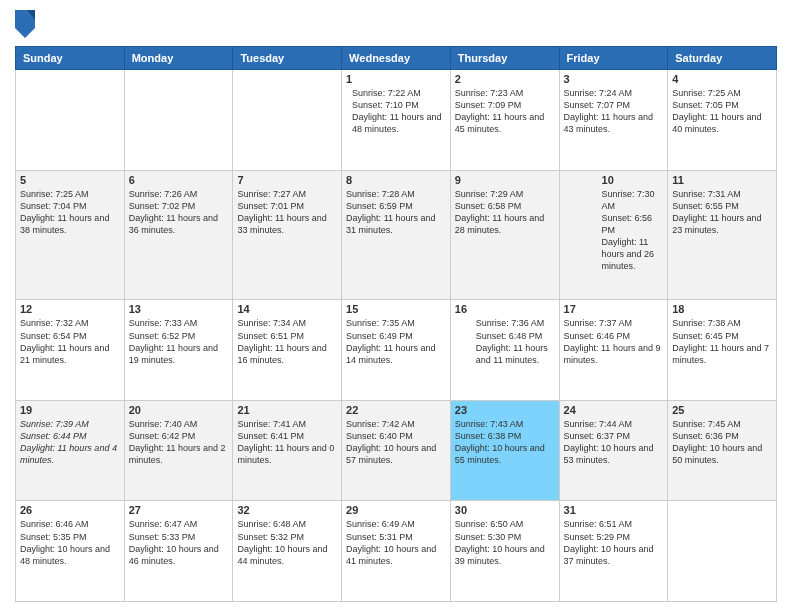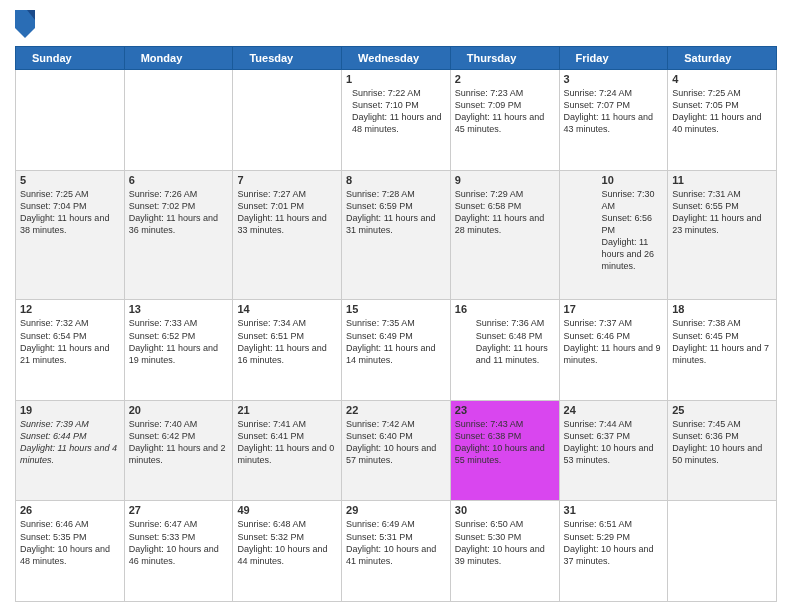--- a/index.html
+++ b/index.html
@@ -55,21 +55,21 @@
     }
     .calendar {
       flex: 1;
       border-collapse: collapse;
       width: 100%;
       font-size: 10px;
     }
     .calendar th {
       background: #2a6db5;
       color: #fff;
-      padding: 5px 16px;
+      padding: 5px 7px;
       text-align: left;
       font-size: 11px;
       font-weight: bold;
       border: 1px solid #1a5a9a;
     }
     .calendar td {
       border: 1px solid #ccc;
       vertical-align: top;
       padding: 3px 4px;
       width: calc(100%/7);
@@ -266,21 +266,21 @@
             <div class="day-info" style="white-space: pre-line;">Sunrise: 7:41 AM
 Sunset: 6:41 PM
 Daylight: 11 hours and 0 minutes.</div>
           </td>
           <td style="background: rgb(242, 242, 242);">
             <span class="day-num">22</span>
             <div class="day-info" style="white-space: pre-line;">Sunrise: 7:42 AM
 Sunset: 6:40 PM
 Daylight: 10 hours and 57 minutes.</div>
           </td>
-          <td style="background: #d946ef;">
+          <td style="background: #7dd3fc;">
             <span class="day-num">23</span>
             <div class="day-info" style="white-space: pre-line;">Sunrise: 7:43 AM
 Sunset: 6:38 PM
 Daylight: 10 hours and 55 minutes.</div>
           </td>
           <td style="background: rgb(242, 242, 242);">
             <span class="day-num">24</span>
             <div class="day-info" style="white-space: pre-line;">Sunrise: 7:44 AM
 Sunset: 6:37 PM
 Daylight: 10 hours and 53 minutes.</div>
@@ -299,21 +299,21 @@
 Sunset: 5:35 PM
 Daylight: 10 hours and 48 minutes.</div>
           </td>
           <td style="background: rgb(255, 255, 255);">
             <span class="day-num">27</span>
             <div class="day-info" style="white-space: pre-line;">Sunrise: 6:47 AM
 Sunset: 5:33 PM
 Daylight: 10 hours and 46 minutes.</div>
           </td>
           <td style="background: rgb(255, 255, 255);">
-            <span class="day-num">49</span>
+            <span class="day-num">32</span>
             <div class="day-info" style="white-space: pre-line;">Sunrise: 6:48 AM
 Sunset: 5:32 PM
 Daylight: 10 hours and 44 minutes.</div>
           </td>
           <td style="background: rgb(255, 255, 255);">
             <span class="day-num">29</span>
             <div class="day-info" style="white-space: pre-line;">Sunrise: 6:49 AM
 Sunset: 5:31 PM
 Daylight: 10 hours and 41 minutes.</div>
           </td>

